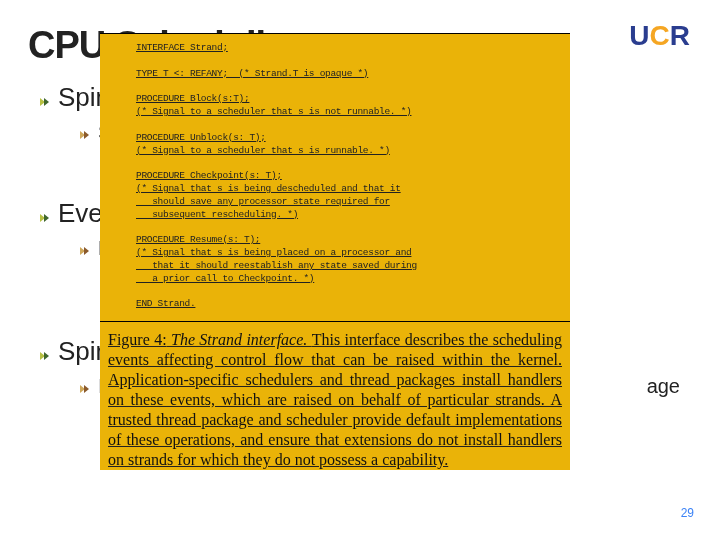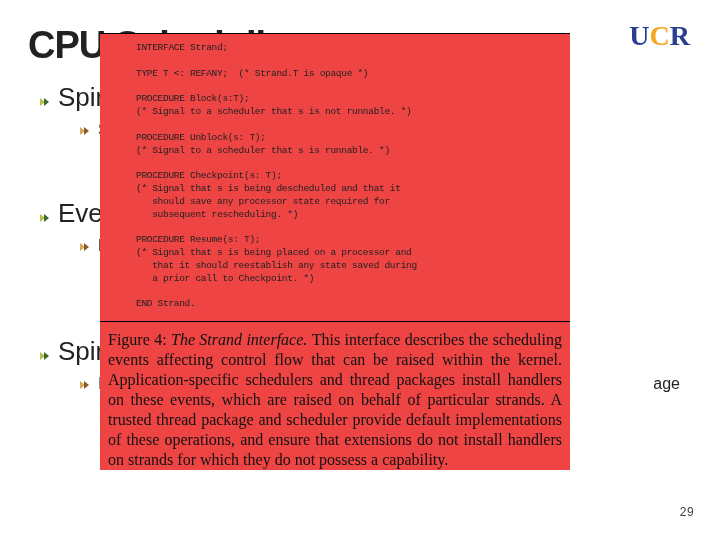--- a/index.html
+++ b/index.html
@@ -17,21 +17,21 @@
       left:28px; top:24px;
       font-size:38px;
       font-weight:700;
       letter-spacing:-1px;
     }
     .logo {
       position:absolute;
       right:30px; top:20px;
       font-weight:700;
       font-size:28px;
-      font-family:Liberation Serif, serif;
+      font-family:Liberation Sans, sans-serif;
     }
     .logo .u { color:#2a3d8f; }
     .logo .c { color:#f5a623; }
     .logo .r { color:#2a3d8f; }
 
     .bullet-arrow {
       display:inline-block;
       width:12px;height:12px;
       margin-right:6px;
       position:relative;
@@ -55,41 +55,41 @@
     }
     .lvl1 {
       position:absolute;
       left:40px;
       font-size:26px;
       color:#222;
     }
     .lvl2 {
       position:absolute;
       left:80px;
-      font-size:16px;
+      font-size:20px;
       color:#222;
     }
     .lvl2 .bullet-arrow::before { border-left-color:#cfa85a; }
     .lvl2 .bullet-arrow::after  { border-left-color:#8b5a2b; }
 
     .page-num {
       position:absolute;
       right:26px; bottom:20px;
       font-size:12px;
-      color:#404040;
-      font-family:Liberation Mono, monospace;
+      color:#3b82f6;
     }
 
     
     .figure {
       position:absolute;
       left:100px; top:33px;
       width:470px;
-      background:#ef4444;
+      background:#eab308;
       border-top:0.5px solid #000;
+      text-decoration:underline;
     }
     .figure .codeblock {
       border-bottom:0.5px solid #000;
       padding:8px 0 10px 36px;
       font-family:"Courier New",monospace;
       font-size:9.5px;
       line-height:1.35;
       letter-spacing:-0.3px;
       white-space:pre;
       color:#222;

